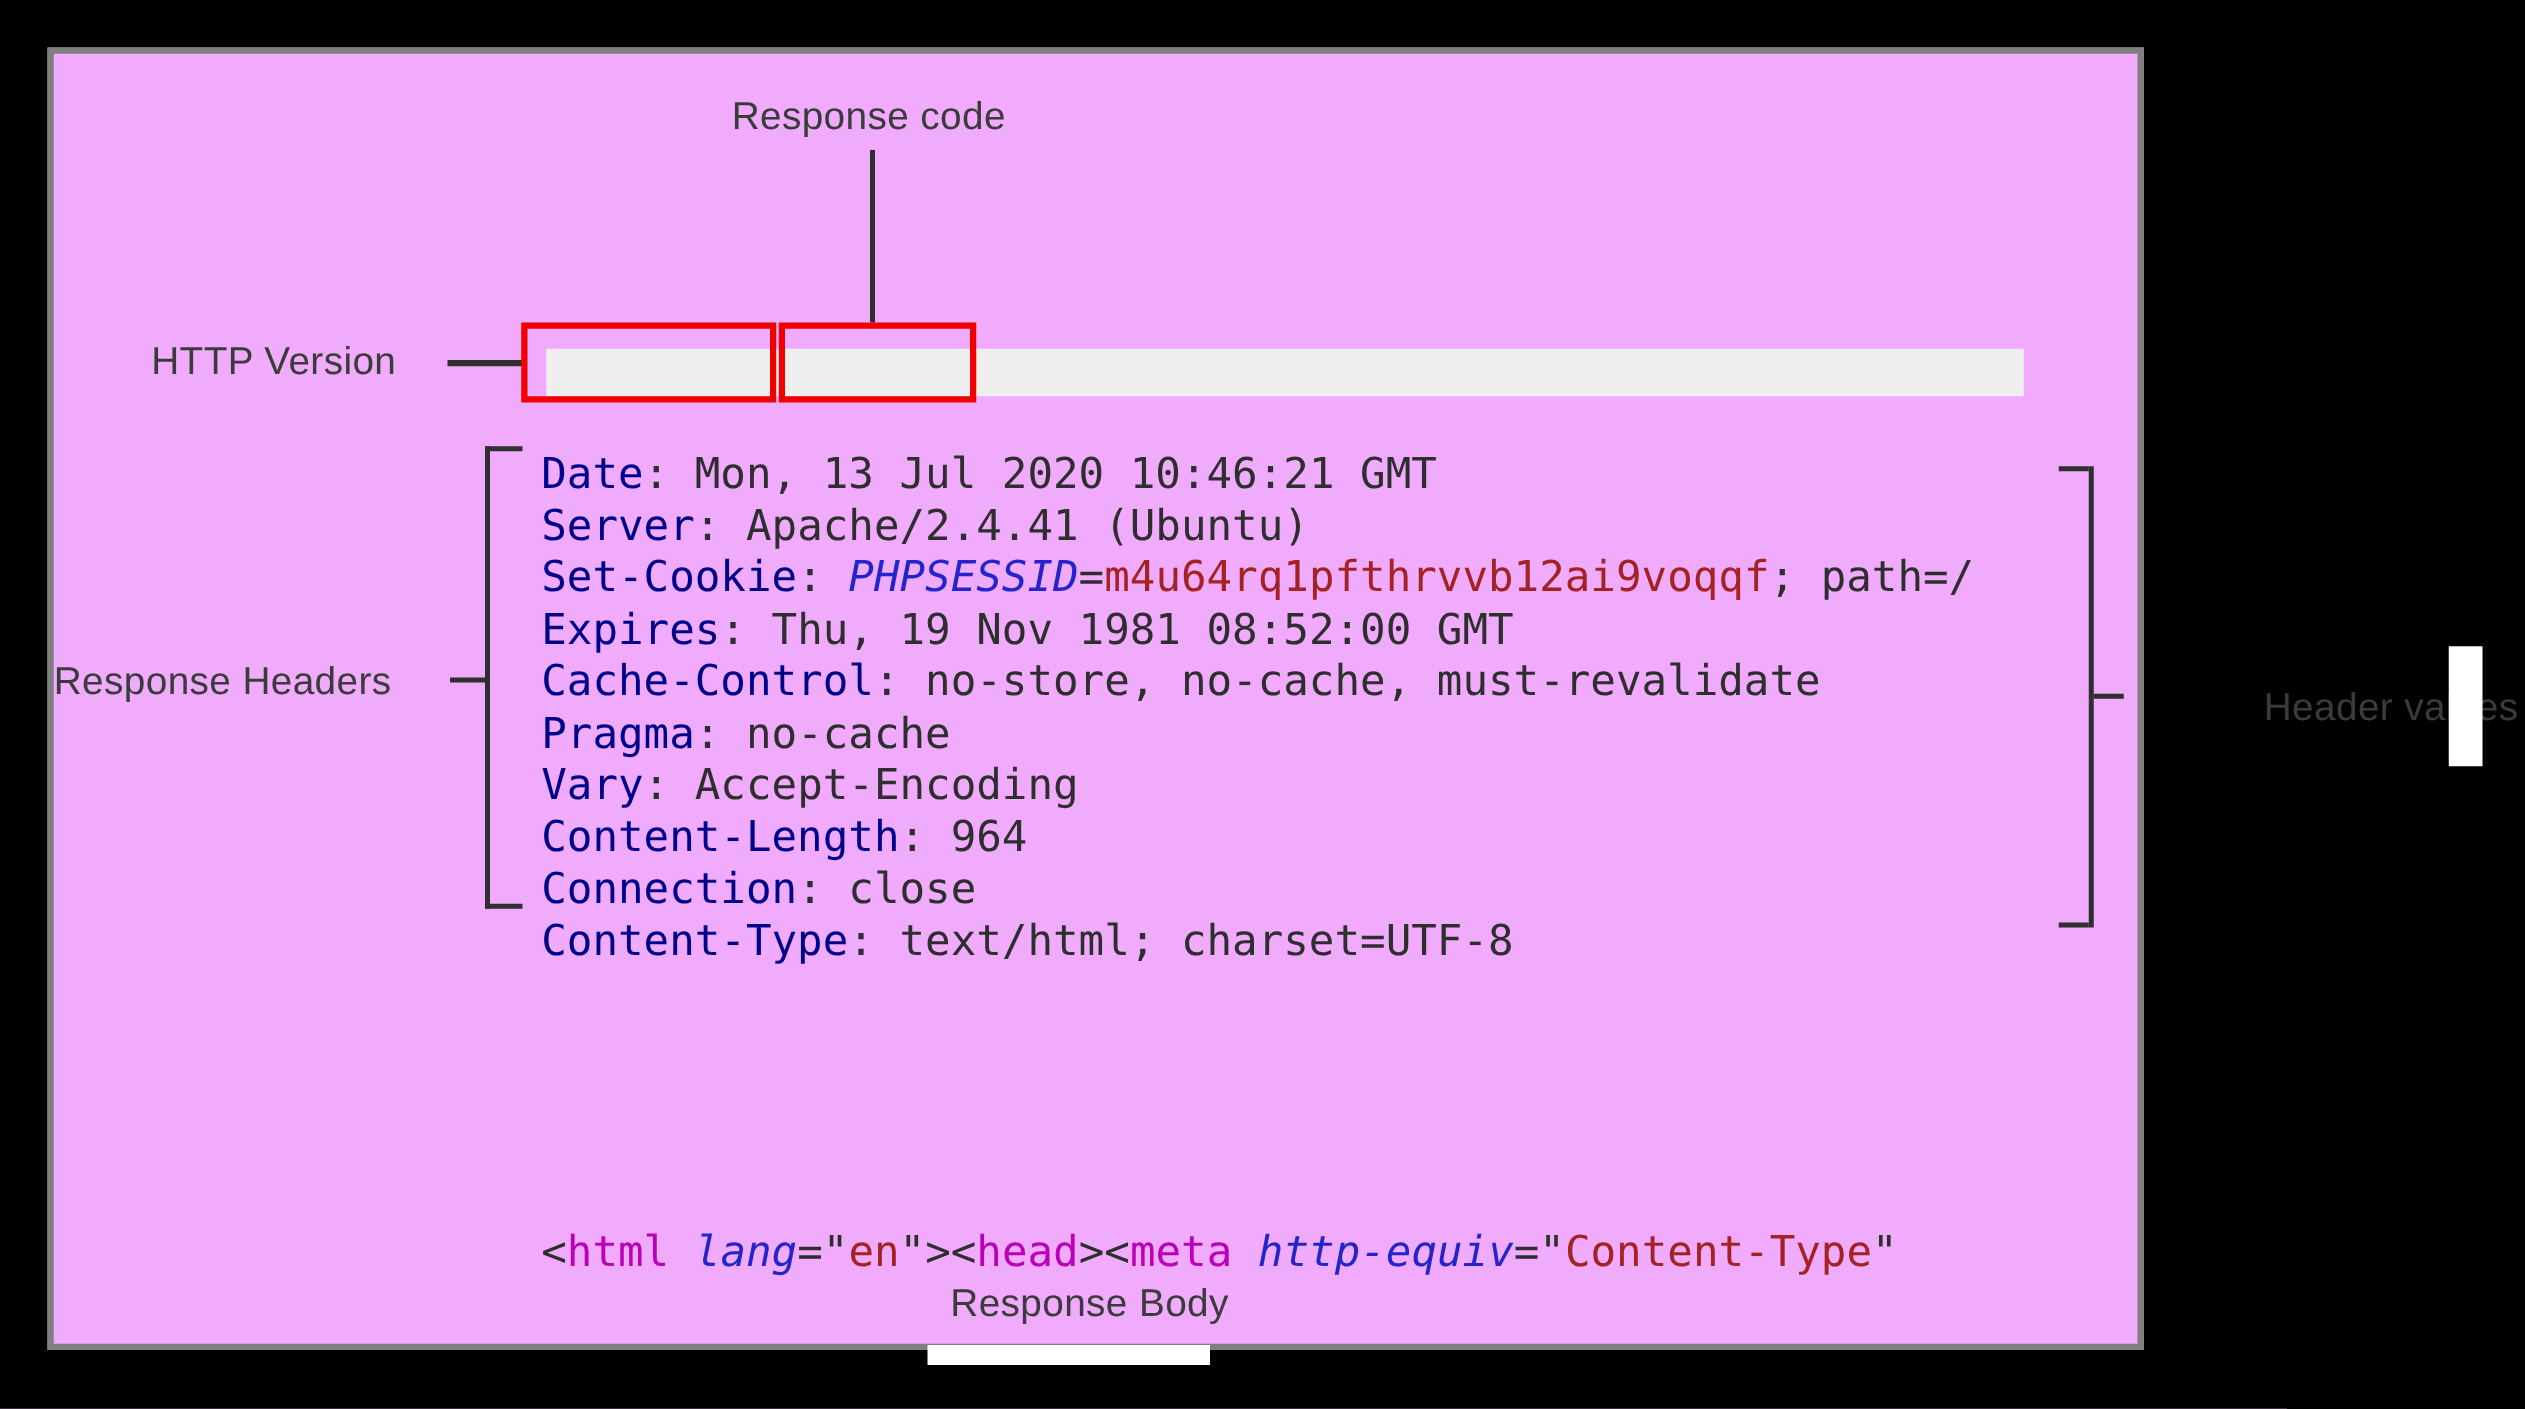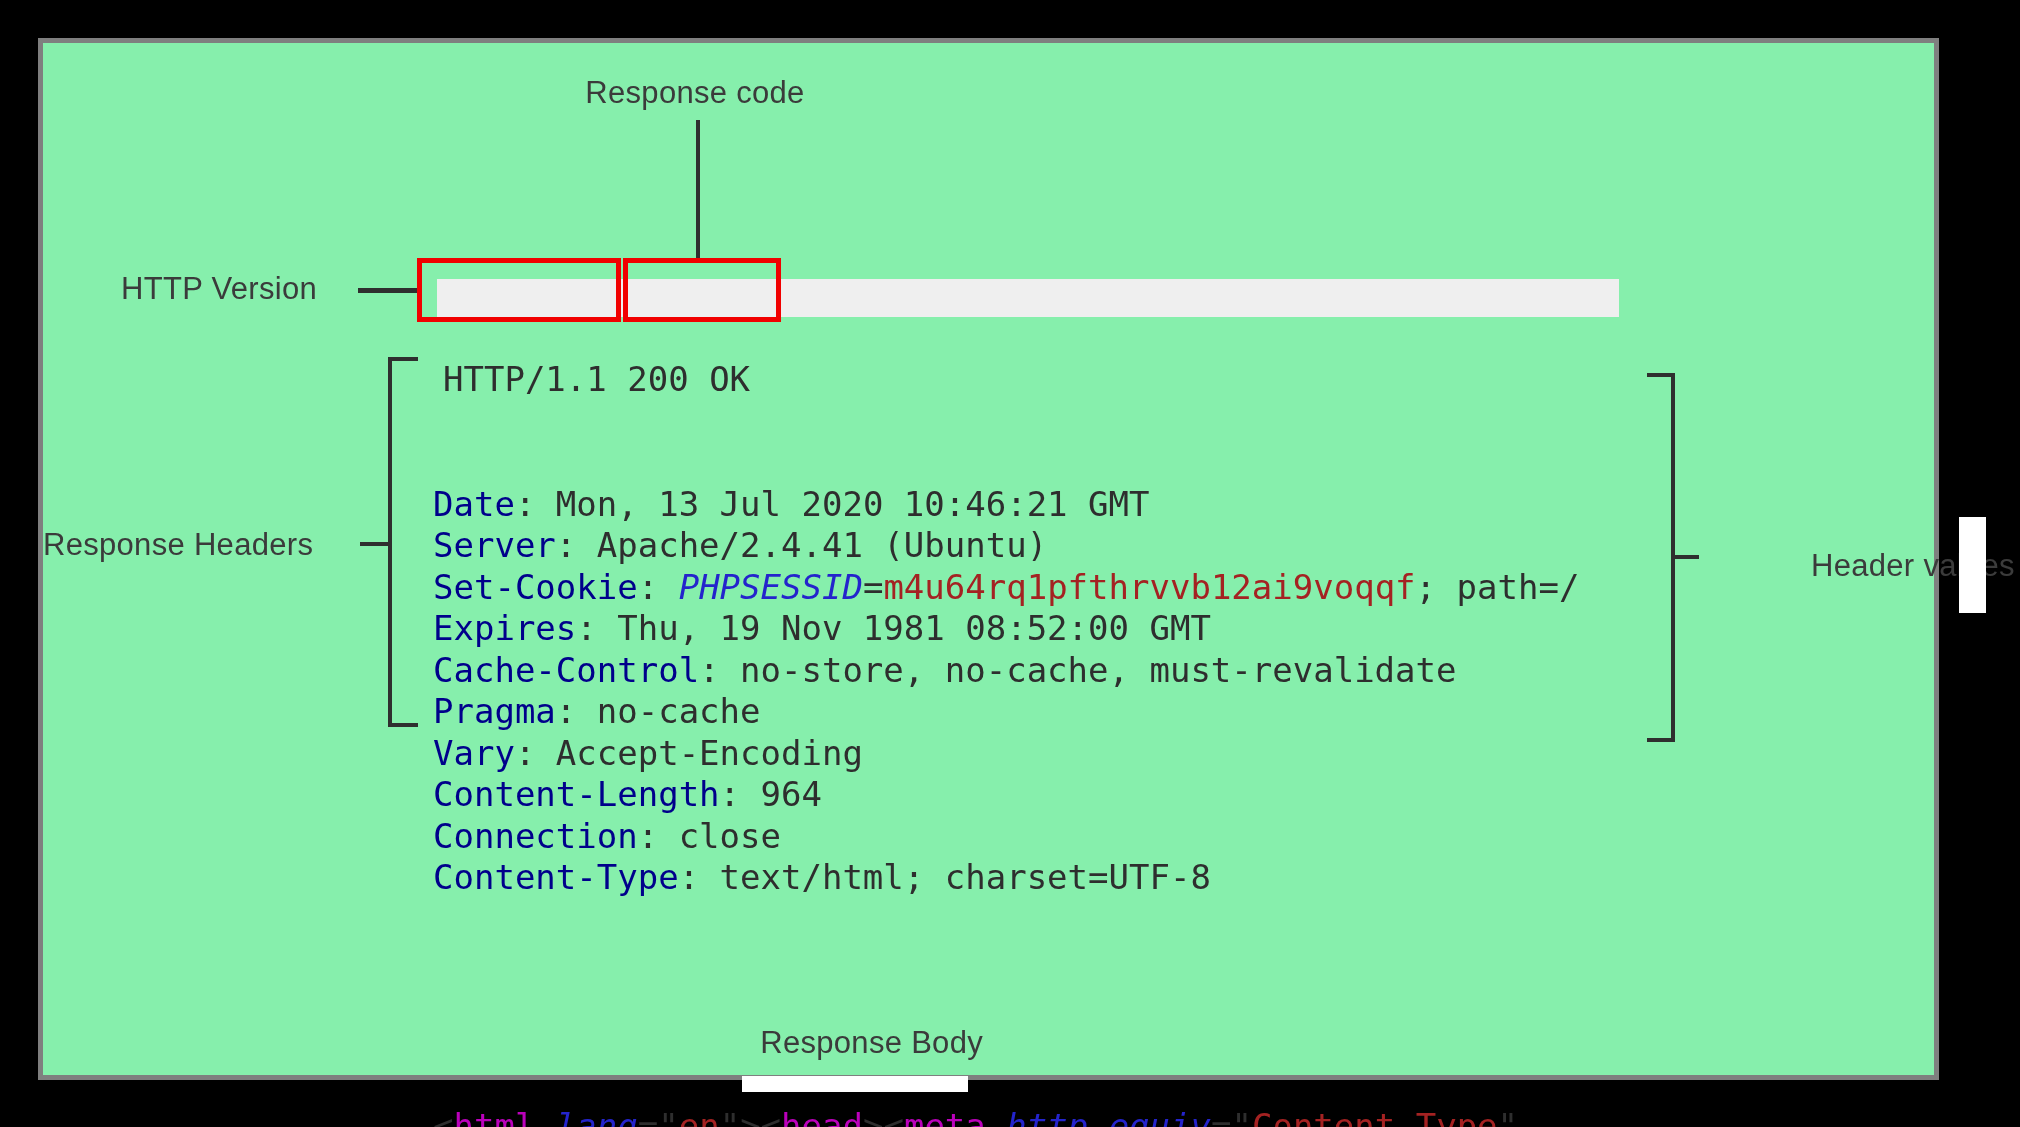--- a/index.html
+++ b/index.html
@@ -2,23 +2,23 @@
 <html style="--background: #000000; --panel-border: #7f7f7f; --annotation: #3b3b3b; --line: #2f2f2f; --highlight-box: #f10000; --status-bar-bg: #efefef; --code-text: #2e2e2e; --header-name: #00008b; --attr-blue: #2424cc; --tag-magenta: #bb00bb; --string-red: #a42222;"><head>
 <meta charset="utf-8">
 <style>
   html,body{margin:0;padding:0;}
   body{
     width:2020px;height:1127px;position:relative;overflow:hidden;
     background:var(--background,#000);
     font-family:"Liberation Sans",sans-serif;
   }
   .panel{
-    position:absolute;left:38px;top:38px;width:1901px;height:1042px;
+    position:absolute;left:38px;top:38px;width:1677px;height:1042px;
     box-sizing:border-box;border:5px solid var(--panel-border,#7f7f7f);
-    background:#86efac;
+    background:#f0abfc;
   }
   .ann-label{
     position:absolute;color:var(--annotation,#3b3b3b);
     font-size:31px;line-height:40px;letter-spacing:0.3px;white-space:nowrap;
   }
   .line{position:absolute;background:var(--line,#2f2f2f);}
   .statusbar{
     position:absolute;left:394px;top:236px;width:1182px;height:38px;
     background:var(--status-bar-bg,#efefef);z-index:1;
   }
@@ -51,21 +51,20 @@
 
   <div class="ann-label" style="left:20px;top:226px;width:254px;text-align:right;">HTTP Version</div>
   <div class="line" style="left:315px;top:245px;width:63px;height:5px;"></div>
 
   <div class="statusbar"></div>
 
   <div class="redbox" style="left:374px;top:215px;width:204px;height:64px;"></div>
   <div class="redbox" style="left:580px;top:215px;width:158px;height:64px;"></div>
 
   <div class="code-block">
-    <div class="code-line status-text"><span class="seg-text">HTTP/1.1</span><span class="seg-text"> </span><span class="seg-text">200 OK</span></div>
     <div><div class="code-line"><span class="seg-name">Date</span><span class="seg-text">: Mon, 13 Jul 2020 10:46:21 GMT</span></div><div class="code-line"><span class="seg-name">Server</span><span class="seg-text">: Apache/2.4.41 (Ubuntu)</span></div><div class="code-line"><span class="seg-name">Set-Cookie</span><span class="seg-text">: </span><span class="seg-blue">PHPSESSID</span><span class="seg-text">=</span><span class="seg-str">m4u64rq1pfthrvvb12ai9voqqf</span><span class="seg-text">; path=/</span></div><div class="code-line"><span class="seg-name">Expires</span><span class="seg-text">: Thu, 19 Nov 1981 08:52:00 GMT</span></div><div class="code-line"><span class="seg-name">Cache-Control</span><span class="seg-text">: no-store, no-cache, must-revalidate</span></div><div class="code-line"><span class="seg-name">Pragma</span><span class="seg-text">: no-cache</span></div><div class="code-line"><span class="seg-name">Vary</span><span class="seg-text">: Accept-Encoding</span></div><div class="code-line"><span class="seg-name">Content-Length</span><span class="seg-text">: 964</span></div><div class="code-line"><span class="seg-name">Connection</span><span class="seg-text">: close</span></div><div class="code-line"><span class="seg-name">Content-Type</span><span class="seg-text">: text/html; charset=UTF-8</span></div></div>
     <div class="code-line"> </div>
     <div><div class="code-line"><span class="seg-text">&lt;</span><span class="seg-tag">html</span><span class="seg-text"> </span><span class="seg-blue">lang</span><span class="seg-text">="</span><span class="seg-str">en</span><span class="seg-text">"&gt;&lt;</span><span class="seg-tag">head</span><span class="seg-text">&gt;&lt;</span><span class="seg-tag">meta</span><span class="seg-text"> </span><span class="seg-blue">http-equiv</span><span class="seg-text">="</span><span class="seg-str">Content-Type</span><span class="seg-text">"</span></div></div>
   </div>
 
   <div class="line" style="left:345px;top:314px;width:4px;height:370px;"></div>
   <div class="line" style="left:345px;top:314px;width:30px;height:4px;"></div>
   <div class="line" style="left:345px;top:680px;width:30px;height:4px;"></div>
   <div class="line" style="left:317px;top:499px;width:28px;height:4px;"></div>
   <div class="ann-label" style="left:0px;top:482px;width:317px;">Response Headers</div>

